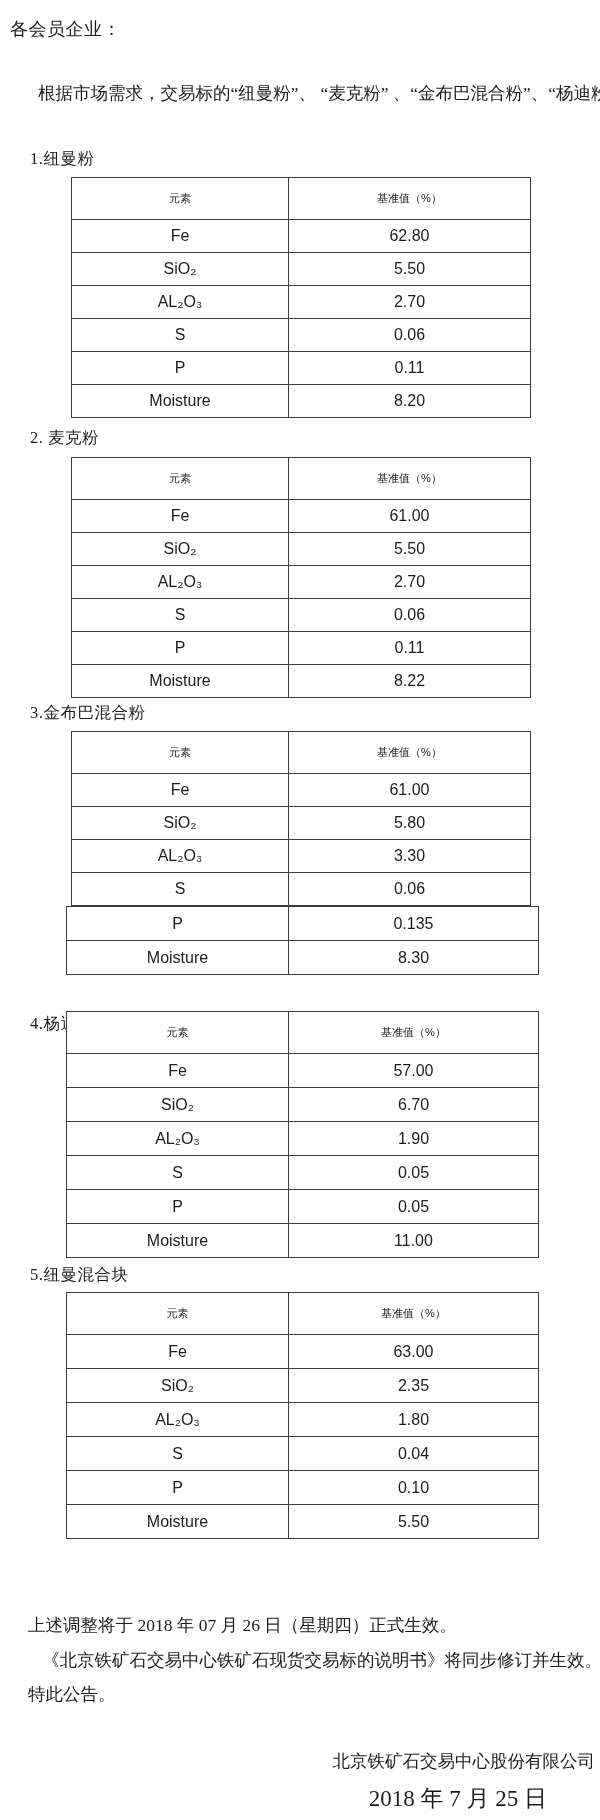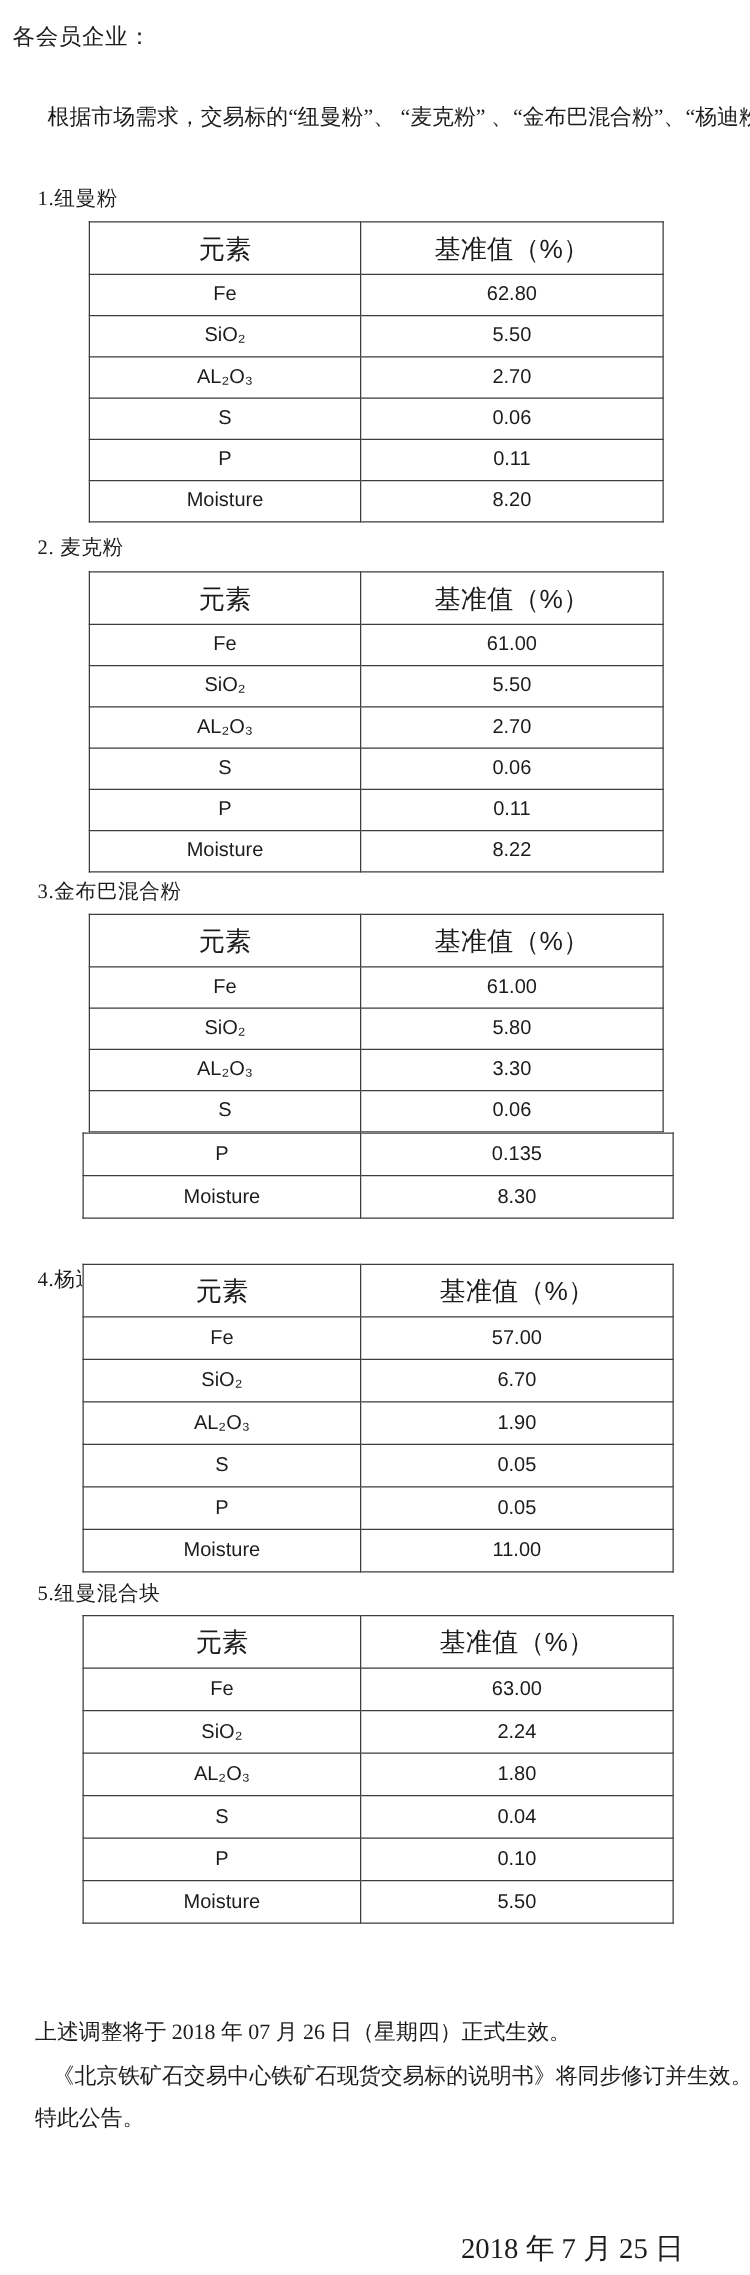--- a/index.html
+++ b/index.html
@@ -39,21 +39,21 @@
     background: #ffffff;
   }
   table.spec th, table.spec td {
     border: 1px solid #3d3d3d;
     text-align: center;
     vertical-align: middle;
     padding: 0;
     font-weight: normal;
     overflow: hidden;
   }
-  table.spec th { height: 41px; font-size: 21px; }
+  table.spec th { height: 41px; font-size: 11px; }
   table.t-narrow { left: 71px; width: 459px; }
   table.t-narrow col.c1 { width: 217px; }
   table.t-narrow col.c2 { width: 242px; }
   table.t-narrow td { height: 32px; font-size: 16px; }
   table.t-wide { left: 66px; width: 472px; }
   table.t-wide col.c1 { width: 222px; }
   table.t-wide col.c2 { width: 250px; }
   table.t-wide td { height: 33px; font-size: 16px; }
 
   .tbl-1 { top: 177px; }
@@ -276,21 +276,21 @@
         <th>基准值（%）</th>
       </tr>
     </thead>
     <tbody>
         <tr>
           <td>Fe</td>
           <td>63.00</td>
         </tr>
         <tr>
           <td>SiO₂</td>
-          <td>2.24</td>
+          <td>2.35</td>
         </tr>
         <tr>
           <td>AL₂O₃</td>
           <td>1.80</td>
         </tr>
         <tr>
           <td>S</td>
           <td>0.04</td>
         </tr>
         <tr>
@@ -300,15 +300,16 @@
         <tr>
           <td>Moisture</td>
           <td>5.50</td>
         </tr>
       </tbody>
   </table>
 
   <div class="foot-p fp-1">上述调整将于 2018 年 07 月 26 日（星期四）正式生效。</div>
   <div class="foot-p fp-2">《北京铁矿石交易中心铁矿石现货交易标的说明书》将同步修订并生效。</div>
   <div class="foot-p fp-3">特此公告。</div>
+  <div class="signature">北京铁矿石交易中心股份有限公司</div>
   <div class="sign-date">2018 年 7 月 25 日</div>
 
 </div>
 
 </body></html>

